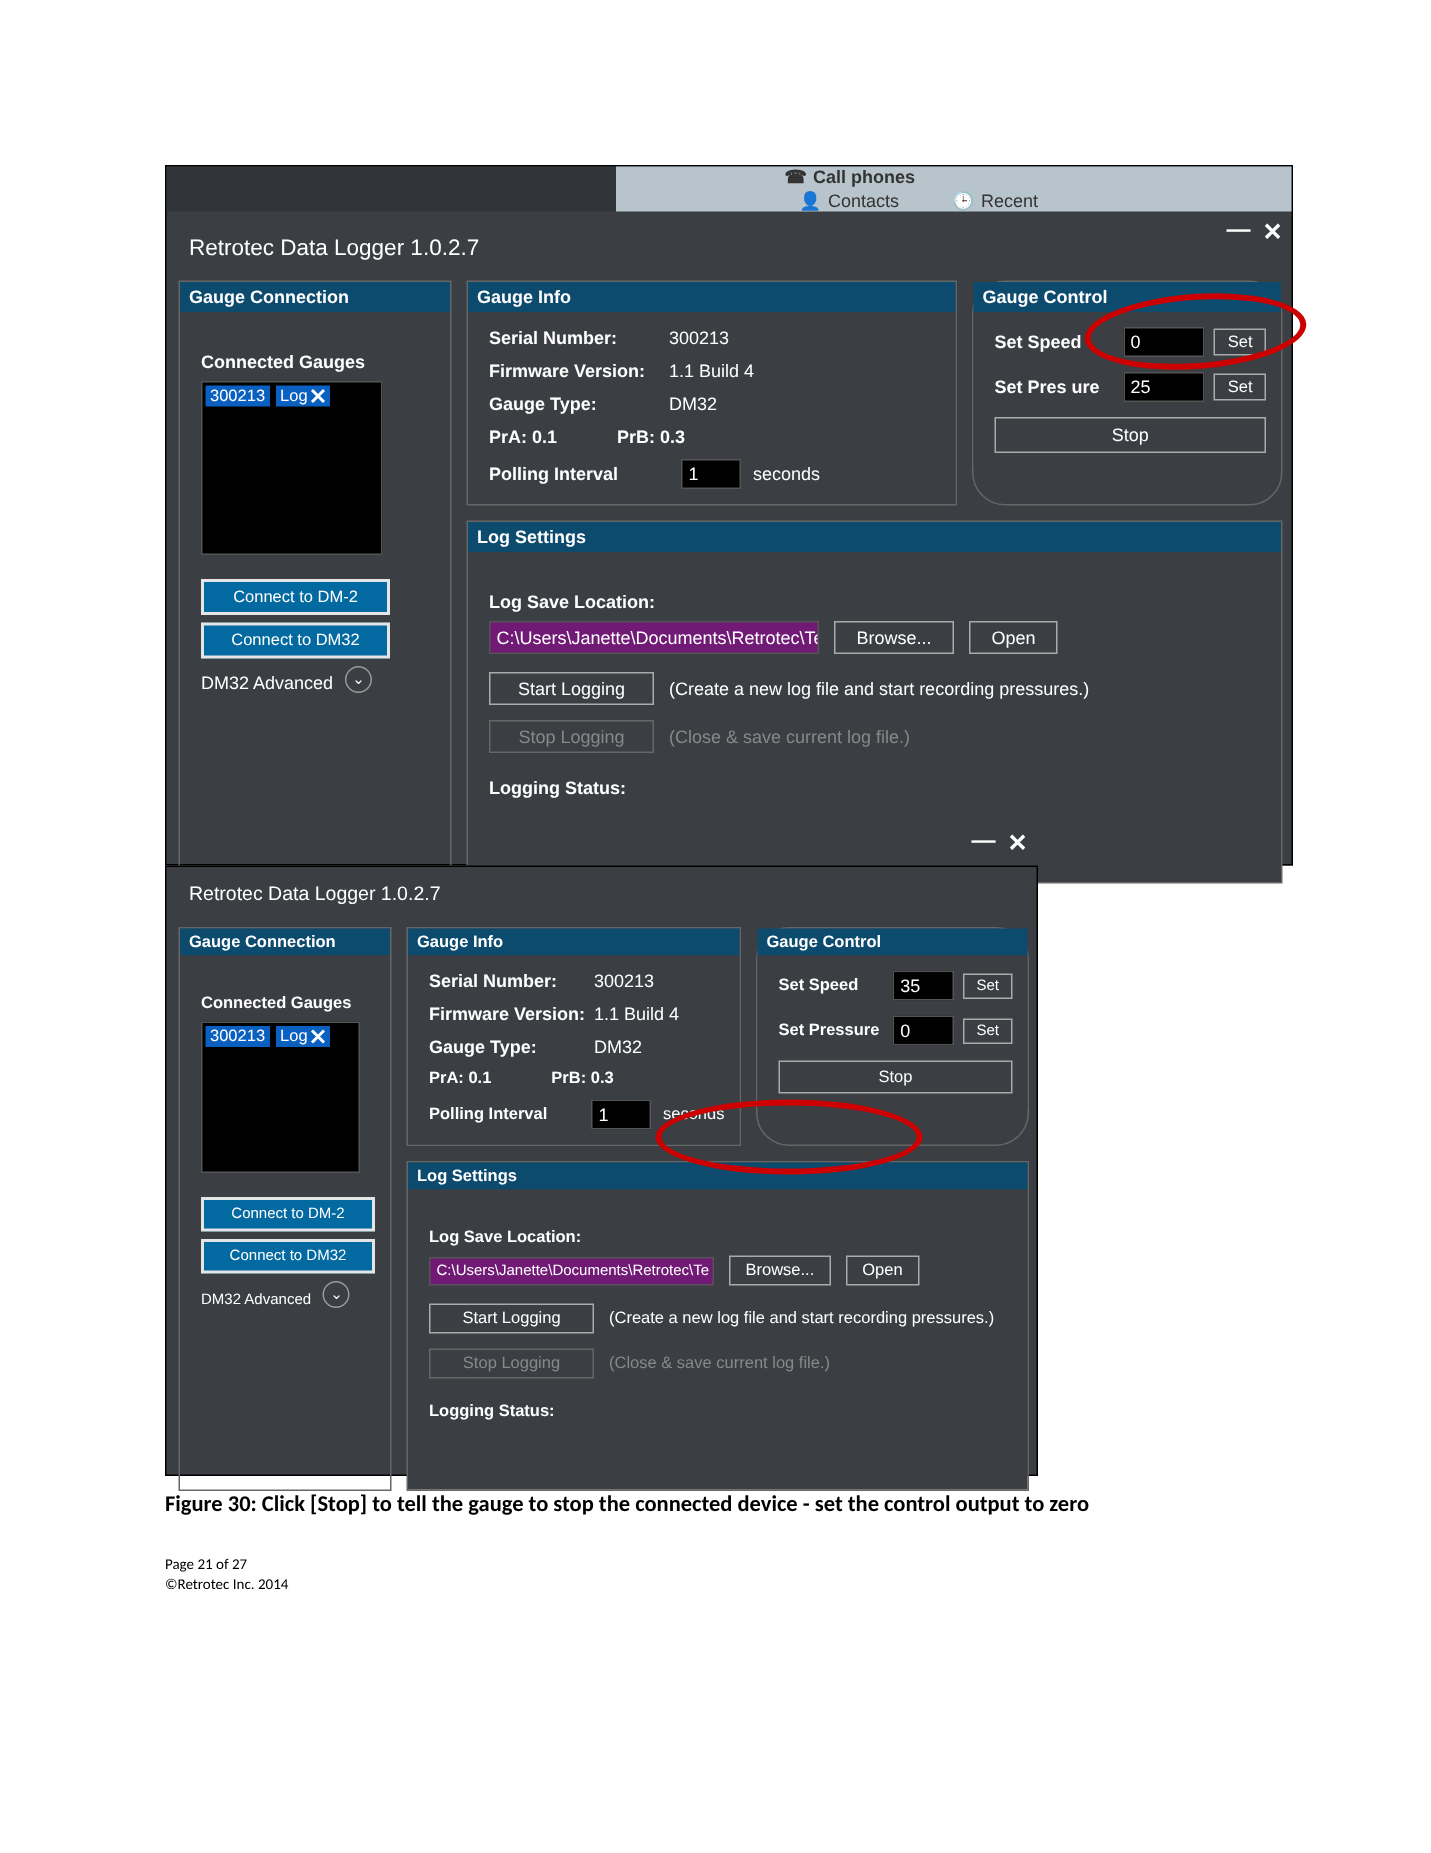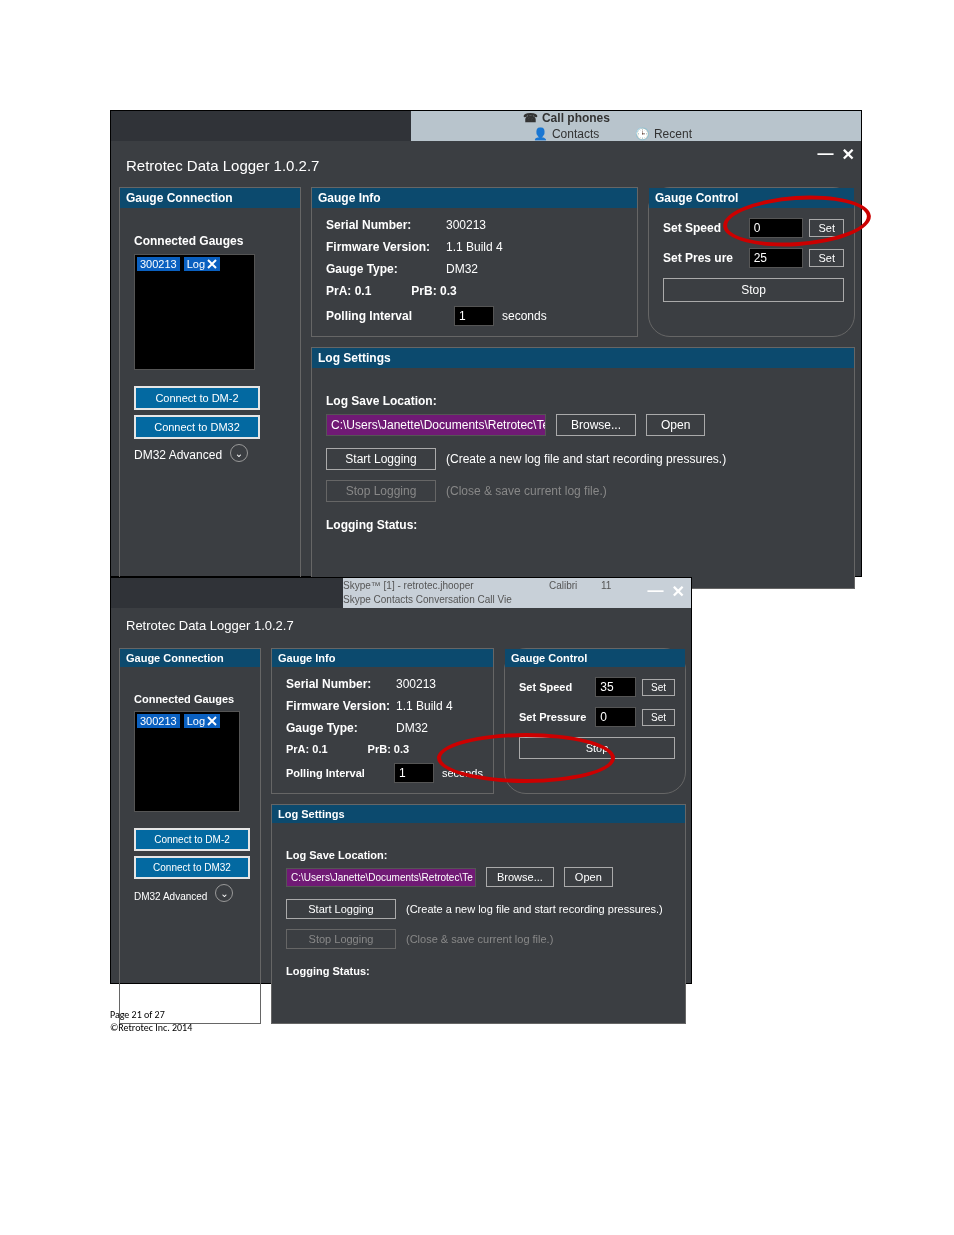--- a/index.html
+++ b/index.html
@@ -182,26 +182,20 @@
             <div style="height:40px;"></div>
           </div>
         </div>
       </div>
     </div>
     <div class="annot annot1"></div>
   </div>
 
 
   <div class="shot shot2">
-    <div style="height:30px;background:linear-gradient(to right,#303338 0,#303338 40%,#c8d0d8 40%,#c8d0d8 100%);position:relative;overflow:hidden;font-size:10px;">
-      <span style="position:absolute;left:232px;top:2px;color:#555;">Skype™ [1] - retrotec.jhooper</span>
-      <span style="position:absolute;left:232px;top:16px;color:#555;">Skype  Contacts  Conversation  Call  Vie</span>
-      <span style="position:absolute;left:438px;top:2px;color:#555;">Calibri</span>
-      <span style="position:absolute;left:490px;top:2px;color:#555;">11</span>
-    </div>
     <div class="titlebar titlebar2">
       <span class="title-text">Retrotec Data Logger 1.0.2.7</span>
       <div class="winbtns" style="top:-26px;">
         <span>—</span>
         <span>✕</span>
       </div>
     </div>
     <div style="height:6px;"></div>
     <div class="body">
 
@@ -293,19 +287,20 @@
             </div>
             <span class="lbl" style="font-size:11px;">Logging Status:</span>
             <div style="height:30px;"></div>
           </div>
         </div>
       </div>
     </div>
     <div class="annot annot2"></div>
   </div>
 
+  <div class="caption" style="margin-bottom:0;">Figure 30:  Click [Stop] to tell the gauge to stop the connected device - set the control output to zero</div>
 
   <div class="footer">
     <div>Page 21 of 27</div>
     <div>©Retrotec Inc. 2014</div>
   </div>
 
 </div>
 
 </body></html>

